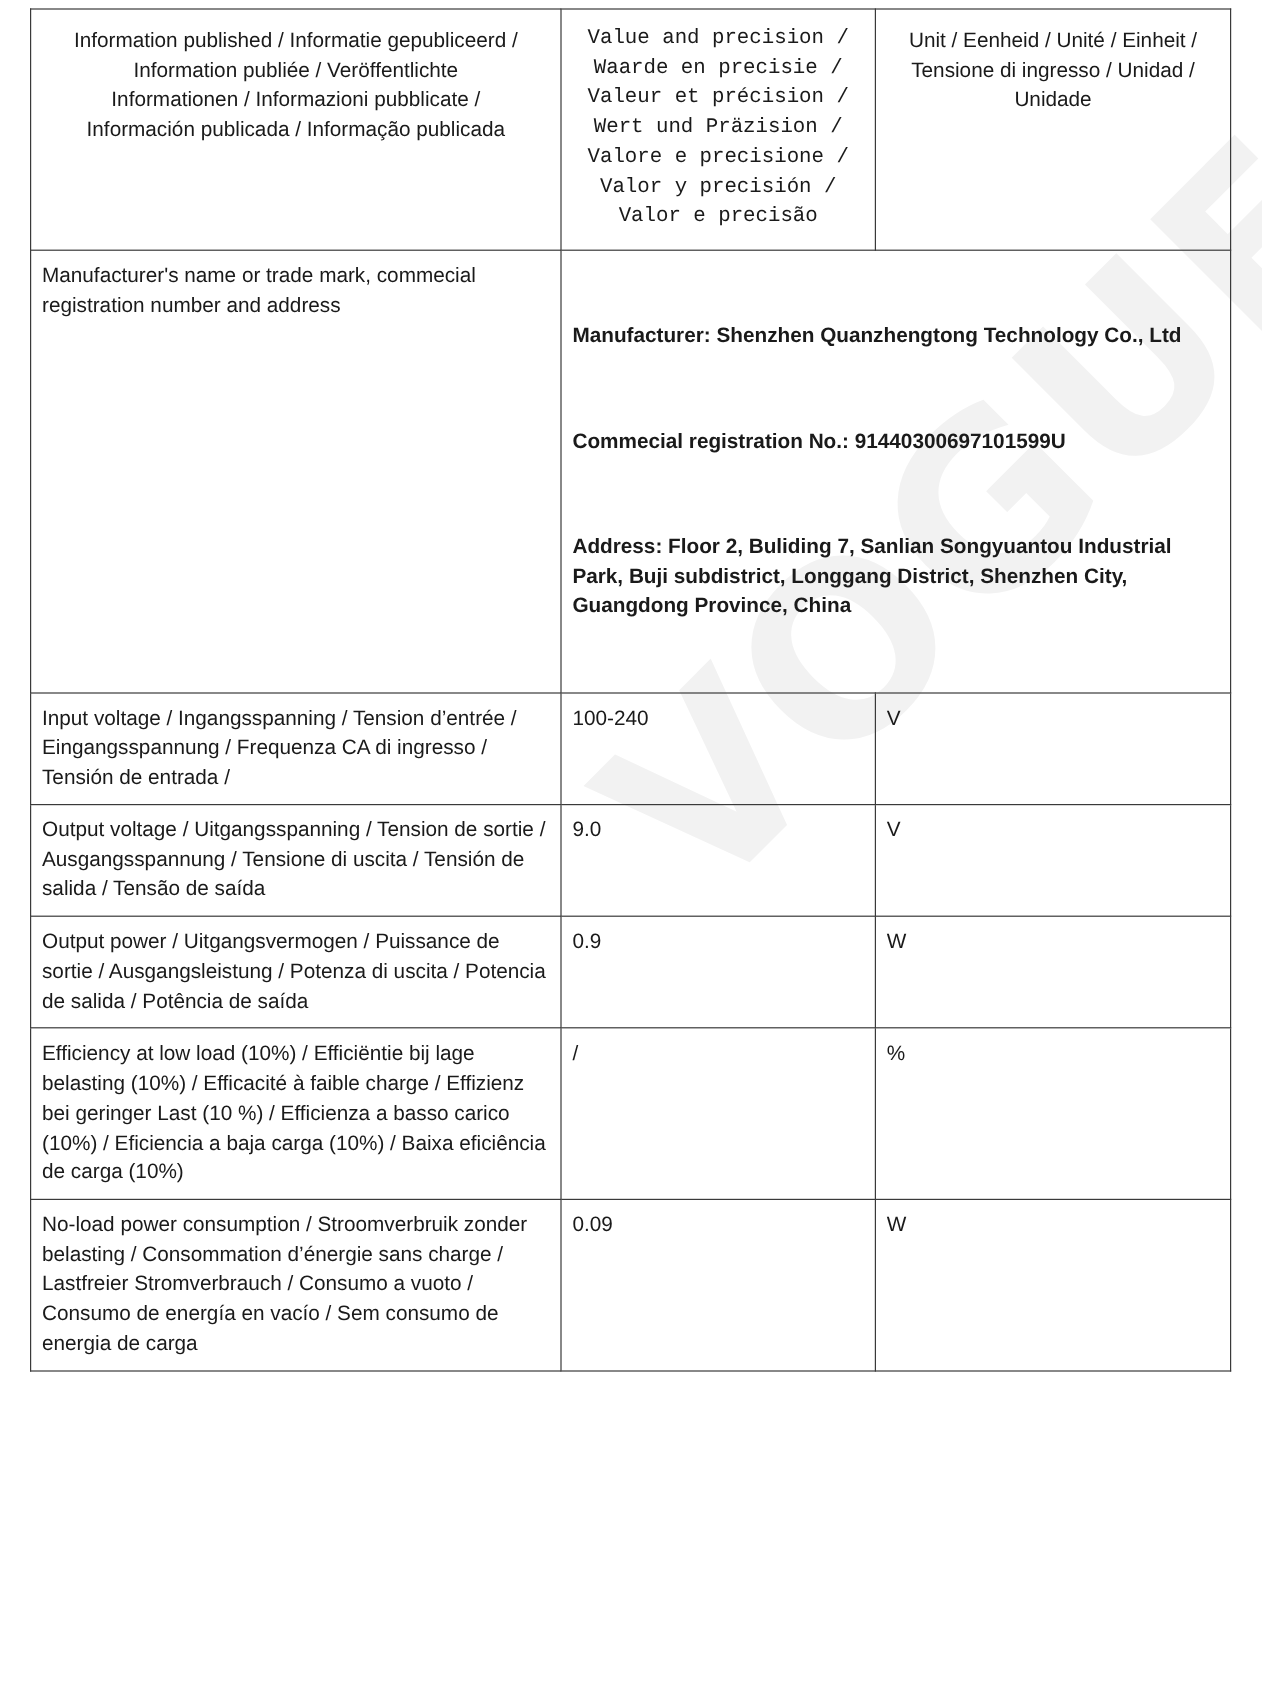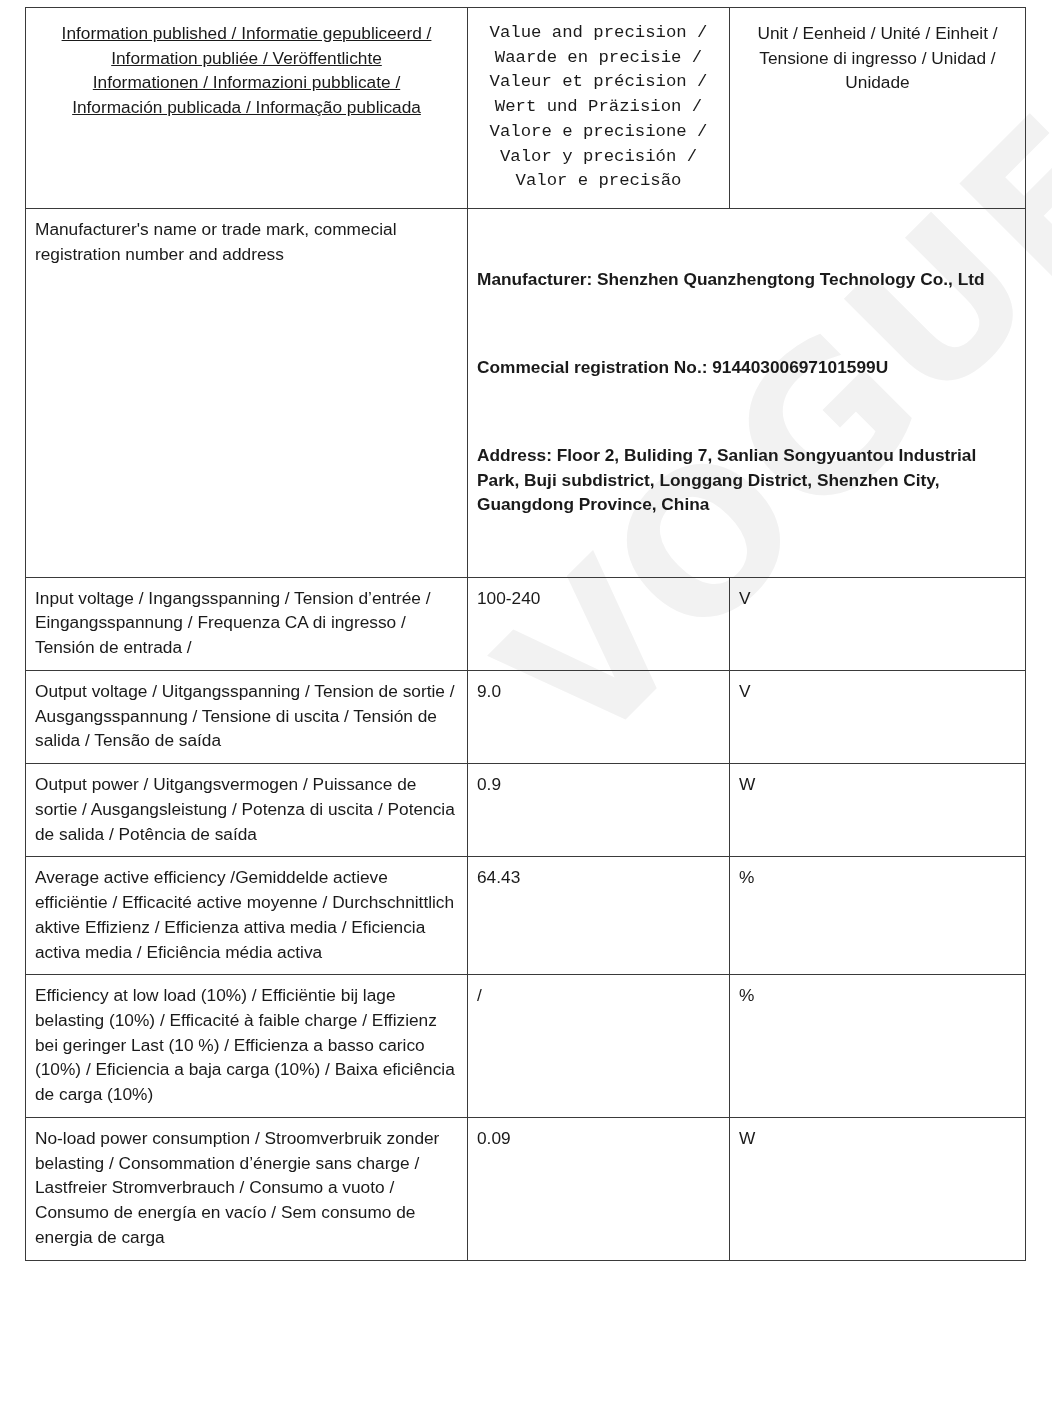--- a/index.html
+++ b/index.html
@@ -69,21 +69,21 @@
   col.c1 { width: 442px; }
   col.c2 { width: 262px; }
   col.c3 { width: 296px; }
 
   
   tr.header-row td {
     text-align: center;
     padding: 13px 12px 14px 12px;
     vertical-align: top;
   }
-  tr.header-row td.h1 { padding-left: 30px; padding-right: 30px; text-decoration: underline; }
+  tr.header-row td.h1 { padding-left: 30px; padding-right: 30px; }
   tr.header-row td.h2 { padding-left: 18px; padding-right: 18px; font-family: Liberation Mono, monospace; }
   tr.header-row td.h3 { padding-left: 12px; padding-right: 12px; }
 
   
   .para-block p {
     margin: 0 0 14px 0;
     font-weight: bold;
   }
   .para-block p:last-child {
     margin-bottom: 0;
@@ -141,25 +141,20 @@
         <td class="unit-cell">V</td>
       </tr>
 
 
       <tr>
         <td class="label-cell">Output power / Uitgangsvermogen / Puissance de sortie / Ausgangsleistung / Potenza di uscita / Potencia de salida / Potência de saída</td>
         <td class="value-cell">0.9</td>
         <td class="unit-cell">W</td>
       </tr>
 
-      <tr>
-        <td class="label-cell">Average active efficiency /Gemiddelde actieve efficiëntie / Efficacité active moyenne / Durchschnittlich aktive Effizienz / Efficienza attiva media / Eficiencia activa media / Eficiência média activa</td>
-        <td class="value-cell">64.43</td>
-        <td class="unit-cell">%</td>
-      </tr>
 
       <tr>
         <td class="label-cell">Efficiency at low load (10%) / Efficiëntie bij lage belasting (10%) / Efficacité à faible charge / Effizienz bei geringer Last (10 %) / Efficienza a basso carico (10%) / Eficiencia a baja carga (10%) / Baixa eficiência de carga (10%)</td>
         <td class="value-cell">/</td>
         <td class="unit-cell">%</td>
       </tr>
 
       <tr>
         <td class="label-cell">No-load power consumption / Stroomverbruik zonder belasting / Consommation d’énergie sans charge / Lastfreier Stromverbrauch / Consumo a vuoto / Consumo de energía en vacío / Sem consumo de energia de carga</td>
         <td class="value-cell">0.09</td>

